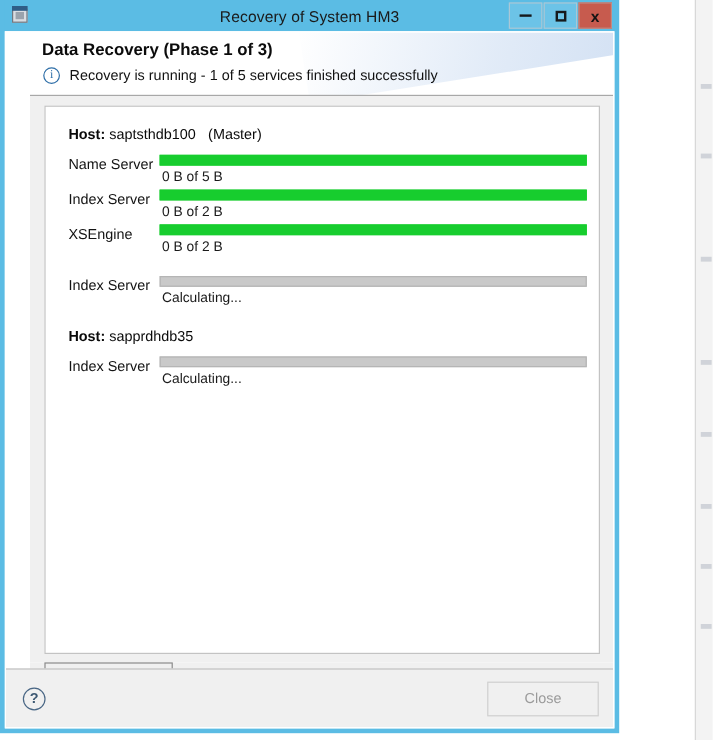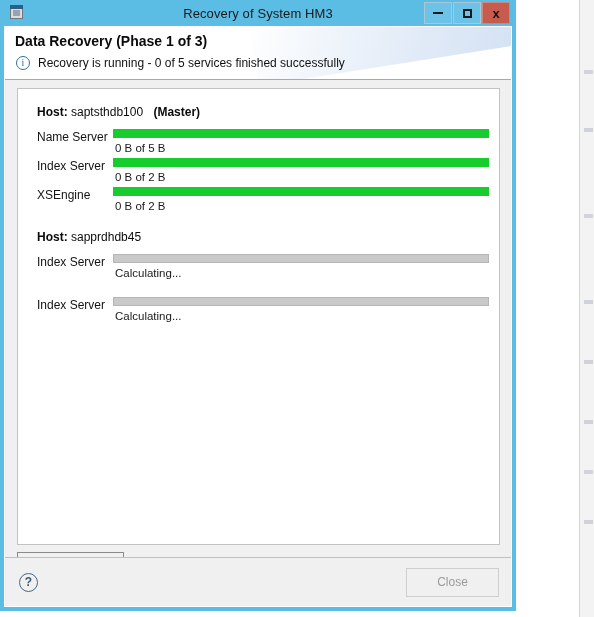--- a/index.html
+++ b/index.html
@@ -129,20 +129,21 @@
   }
 
   
   #client {
     background: #ffffff;
     height: 581px;
     position: relative;
     overflow: hidden;
     border: 1px solid #ffffff;
     box-sizing: border-box;
+    padding-left: 20px;
   }
 
   
   #header {
     position: relative;
     height: 53px;
     background: #ffffff;
     overflow: hidden;
   }
   #header-sheen {
@@ -211,21 +212,21 @@
 
   .host-group { margin-bottom: 4px; }
   .host-title {
     font-size: 12px;
     color: #0a0a0a;
     margin: 0 0 10px 9px;
   }
   .host-title .host-label { font-weight: bold; margin-top: 16px; }
   .host-title .host-name { font-weight: normal; }
   .host-title .host-role {
-    font-weight: bold;
+    font-weight: normal;
     margin-left: 7px;
   }
   .group-gap { height: 14px; }
 
   .svc-row {
     display: flex;
     align-items: flex-start;
     margin-bottom: 4px;
     justify-content: flex-end;
   }
@@ -352,21 +353,21 @@
     </div>
   </div>
 
   <div id="client">
 
     <div id="header">
       <div id="header-sheen"></div>
       <div id="header-title">Data Recovery (Phase 1 of 3)</div>
       <div id="status-row">
         <div id="info-icon">i</div>
-        <div id="status-text">Recovery is running - 0 of 5 services finished successfully</div>
+        <div id="status-text">Recovery is running - 1 of 5 services finished successfully</div>
       </div>
       <div id="header-divider"></div>
 
     </div>
 
     <div id="panel-area">
       <div id="panel">
 
         <div class="host-group">
           <div class="host-title">
@@ -389,52 +390,52 @@
               <div class="progress full"></div>
               <div class="svc-sub">0 B of 2 B</div>
             </div>
           </div>
 
           <div class="svc-row">
             <div class="svc-name">XSEngine</div>
             <div class="svc-right">
               <div class="progress full"></div>
               <div class="svc-sub">0 B of 2 B</div>
-            </div>
-          </div>
-        </div>
-
-        <div class="group-gap"></div>
-
-        <div class="host-group">
-          <div class="host-title">
-            <span class="host-label">Host:</span>
-            <span class="host-name">sapprdhdb45</span>
-          </div>
-          <div class="svc-row">
-            <div class="svc-name">Index Server</div>
-            <div class="svc-right">
-              <div class="progress empty"></div>
-              <div class="svc-sub">Calculating...</div>
             </div>
           </div>
         </div>
 
         <div class="group-gap"></div>
 
         <div class="host-group">
           <div class="svc-row">
             <div class="svc-name">Index Server</div>
             <div class="svc-right">
               <div class="progress empty"></div>
               <div class="svc-sub">Calculating...</div>
             </div>
           </div>
         </div>
 
+        <div class="group-gap"></div>
+
+        <div class="host-group">
+          <div class="host-title">
+            <span class="host-label">Host:</span>
+            <span class="host-name">sapprdhdb35</span>
+          </div>
+          <div class="svc-row">
+            <div class="svc-name">Index Server</div>
+            <div class="svc-right">
+              <div class="progress empty"></div>
+              <div class="svc-sub">Calculating...</div>
+            </div>
+          </div>
+        </div>
+
       </div>
     </div>
 
     <div id="cancel-bar">
       <div id="cancel-btn">Cancel Recovery</div>
     </div>
 
     <div id="footer">
       <div id="help-icon">?</div>
       <div id="close-btn">Close</div>

